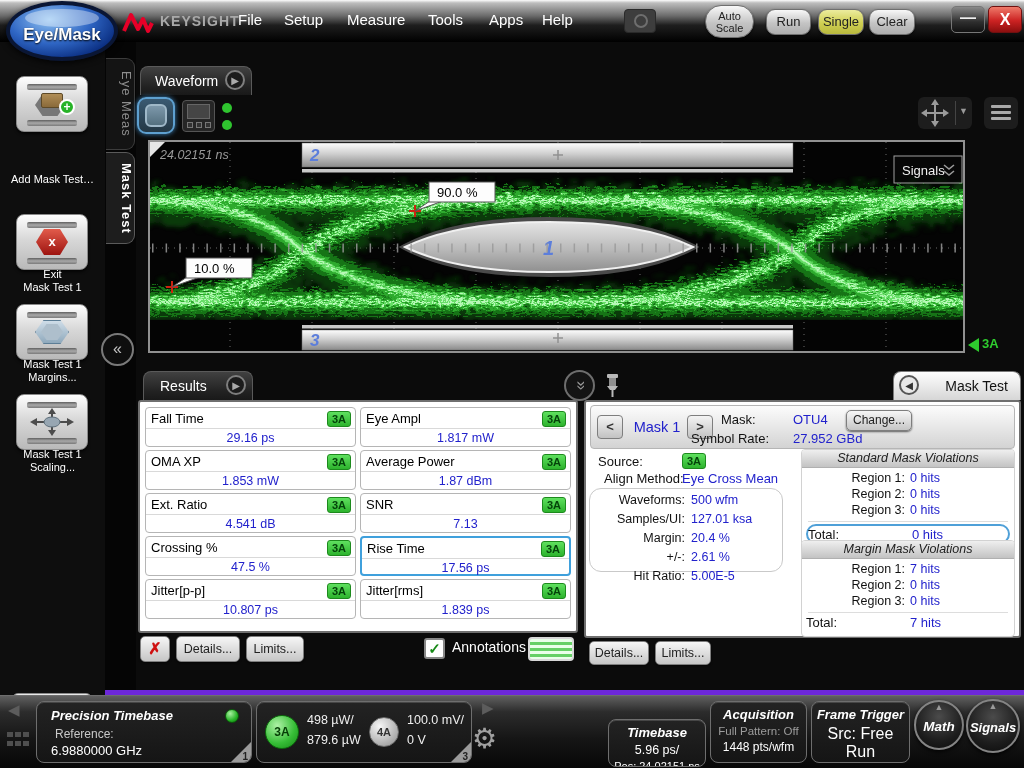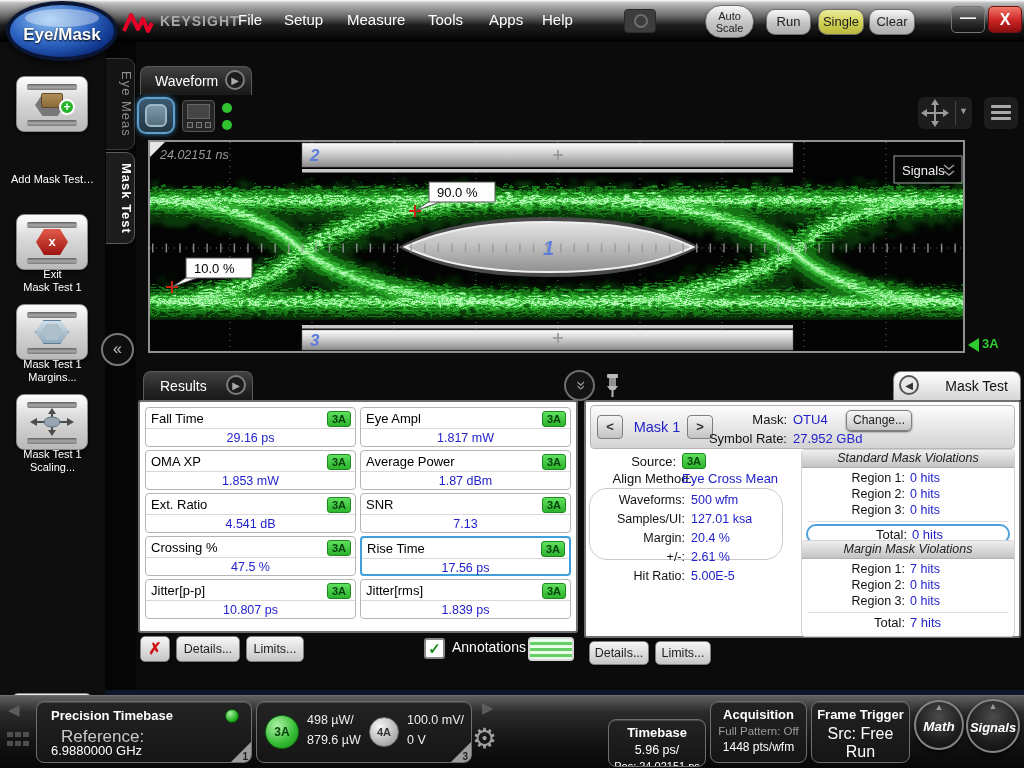--- a/index.html
+++ b/index.html
@@ -1,18 +1,18 @@
 <!DOCTYPE html>
 <html><head>
 <meta charset="utf-8">
 <style>
   * { margin:0; padding:0; box-sizing:border-box; }
   html,body { width:1024px; height:768px; background:#000; overflow:hidden;
               font-family:"Liberation Sans", sans-serif; }
-  #stage { position:relative; width:1024px; height:768px; background:#0f172a; }
+  #stage { position:relative; width:1024px; height:768px; background:#6d28d9; }
   .abs { position:absolute; }
 
   
   #titlebar { left:0; top:0; width:1024px; height:42px;
     background:linear-gradient(180deg,#fdfdfd 0%,#bdbdbd 7%,#6a6a6a 38%,#1e1e1e 60%,#000 100%); }
   .menu-item { position:absolute; top:11px; color:#fff; font-size:15px; cursor:default; }
   #brand-text { position:absolute; left:160px; top:13px; color:#a9a9a9; font-weight:bold;
     font-size:14px; letter-spacing:1px; }
   #logo { left:6px; top:1px; width:112px; height:60px; border-radius:50%;
     background:radial-gradient(ellipse at 38% 28%, #8fc2f2 0%, #2f66c4 45%, #0b2f82 78%, #071d52 100%);
@@ -163,26 +163,26 @@
     background:#e8e8e8; color:#333; }
   #mask-body { left:584px; top:400px; width:437px; height:238px; background:#fff;
     border:2px solid #6f6f6f; border-radius:3px; }
   #mask-header { position:absolute; left:4px; top:3px; width:425px; height:44px;
     background:linear-gradient(#fcfcfc,#d3d3d3); border:1px solid #b5b5b5; border-radius:4px; }
   .nav-btn { position:absolute; top:9px; width:26px; height:24px;
     background:linear-gradient(#f4f4f4,#c2c2c2); border:1px solid #7e7e7e; border-radius:4px;
     color:#333; font-weight:bold; text-align:center; line-height:22px; font-size:13px; }
   #mask-name { position:absolute; left:40px; top:13px; width:52px; text-align:center;
     color:#2222cc; font-size:14.5px; }
-  .klabel { color:#111; font-size:13px; position:absolute; text-align:right; }
+  .klabel { color:#111; font-size:13px; position:absolute; }
   .kvalue { color:#2222cc; font-size:13px; position:absolute; }
   #change-btn { position:absolute; left:255px; top:4px; width:66px; height:21px;
     line-height:19px; font-size:12px; }
-  #mask-stats-box { position:absolute; left:3px; top:86px; width:194px; height:72px;
-    border:1px solid #c9c9c9; border-radius:18px; }
+  #mask-stats-box { position:absolute; left:3px; top:86px; width:194px; height:84px;
+    border:1px solid #c9c9c9; border-radius:12px; }
   .srow { position:relative; height:17px; margin-top:2px; }
   .srow .l { position:absolute; left:0; width:95px; text-align:right; color:#111; font-size:12.5px; }
   .srow .v { position:absolute; left:101px; color:#2222cc; font-size:12.5px; }
 
   .vgroup { position:absolute; left:215px; width:214px; background:#fff;
     border:1px solid #d2d2d2; border-radius:4px; }
   .vgroup .hd { background:linear-gradient(#efefef,#c3c3c3); border-bottom:1px solid #b0b0b0;
     border-radius:3px 3px 0 0; text-align:center; font-style:italic; font-size:12.5px;
     color:#222; height:18px; line-height:17px; }
   .vrow { position:relative; height:16px; }
@@ -196,21 +196,21 @@
   #mask-toolbar { left:584px; top:641px; width:437px; height:26px; }
   #mdetails-btn { left:5px; top:0; width:60px; height:24px; line-height:22px; }
   #mlimits-btn { left:71px; top:0; width:56px; height:24px; line-height:22px; }
 
   
   #statusbar { left:0; top:695px; width:1024px; height:73px; border-top:1px solid #6e6e6e;
     background:linear-gradient(180deg,#606060 0%,#2c2c2c 22%,#151515 60%,#070707 100%); }
   .sb-panel { position:absolute; background:linear-gradient(#232323,#151515);
     border:1px solid #6e6e6e; border-radius:8px; overflow:hidden;
     box-shadow:inset 0 1px 0 rgba(255,255,255,.16); }
-  .sb-title { font-weight:bold; color:#fff; font-size:13px; }
+  .sb-title { font-weight:bold; font-style:italic; color:#fff; font-size:13px; }
   .corner { position:absolute; right:0; bottom:0; width:0; height:0;
     border-left:20px solid transparent; border-bottom:20px solid #9b9b9b; }
   .corner-num { position:absolute; right:3px; bottom:0px; color:#222; font-size:10px;
     font-weight:bold; z-index:2; }
   .ch-circle { position:absolute; border-radius:50%; text-align:center; font-weight:bold; }
   .dim-btn { position:absolute; color:#5c5c5c; font-size:15px; }
   .big-circle { position:absolute; border-radius:50%; border:2px solid #848484;
     background:radial-gradient(circle at 50% 32%, #4b4b4b 0%, #1d1d1d 62%, #0a0a0a 100%);
     text-align:center; color:#fff; font-weight:bold; font-style:italic;
     box-shadow:0 2px 4px rgba(0,0,0,.8); }
@@ -675,21 +675,21 @@
           <rect x="17" y="2" width="6" height="5"></rect>
         <rect x="1" y="11" width="6" height="5"></rect>
           <rect x="9" y="11" width="6" height="5"></rect>
           <rect x="17" y="11" width="6" height="5"></rect>
       </g>
     </svg>
 
     <div class="sb-panel" style="left:36px;top:5px;width:216px;height:62px">
       <div class="sb-title" style="position:absolute;left:14px;top:6px">Precision Timebase</div>
       <div style="position:absolute;left:188px;top:7px;width:14px;height:14px;border-radius:50%;background:radial-gradient(circle at 35% 30%,#a8f0a0,#28b428 60%,#0d7a0d);border:1px solid #0a5c0a"></div>
-      <div style="position:absolute;left:24px;top:25px;color:#c9c9c9;font-size:17px">Reference:</div>
+      <div style="position:absolute;left:18px;top:25px;color:#c9c9c9;font-size:12px">Reference:</div>
       <div style="position:absolute;left:14px;top:41px;color:#fff;font-size:13px">6.9880000 GHz</div>
       <div class="corner"></div>
       <div class="corner-num">1</div>
     </div>
 
     <div class="sb-panel" style="left:256px;top:5px;width:216px;height:62px">
       <div class="ch-circle" style="left:8px;top:13px;width:34px;height:34px;line-height:32px;background:radial-gradient(circle at 35% 30%,#aef2a6,#36bd36 58%,#168a16);border:1px solid #0c6c0c;color:#063d06;font-size:12px">3A</div>
       <div style="position:absolute;left:50px;top:11px;color:#efefef;font-size:12.5px">498 µW/</div>
       <div style="position:absolute;left:50px;top:31px;color:#efefef;font-size:12.5px">879.6 µW</div>
       <div class="ch-circle" style="left:112px;top:15px;width:30px;height:30px;line-height:28px;background:radial-gradient(circle at 35% 30%,#f6f6f6,#b9b9b9 58%,#8d8d8d);border:1px solid #6e6e6e;color:#333;font-size:11px">4A</div>

